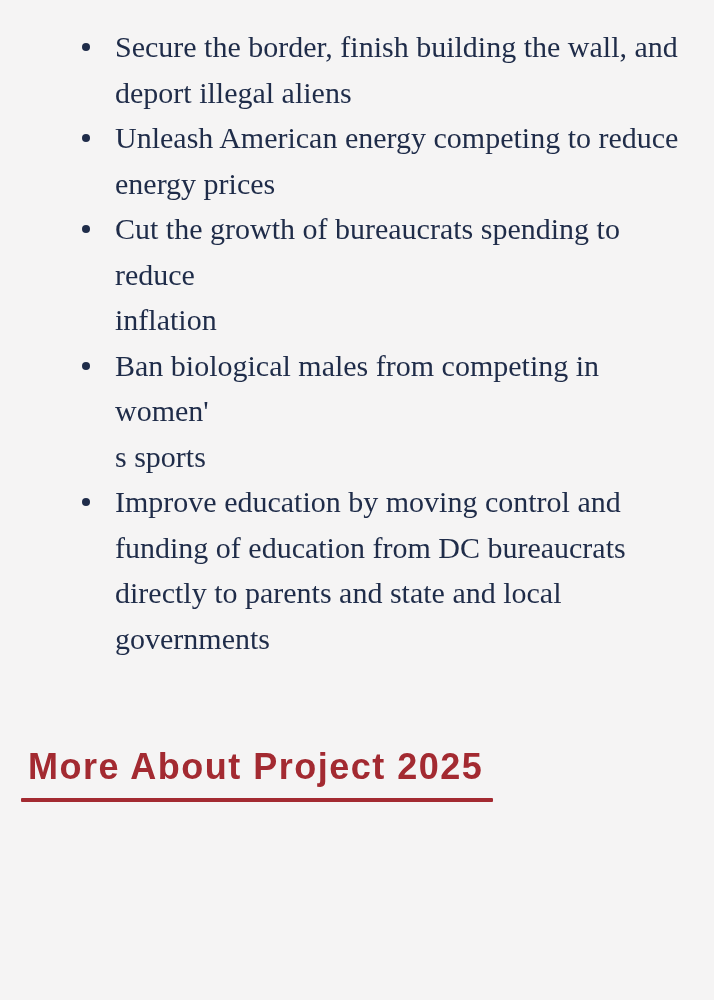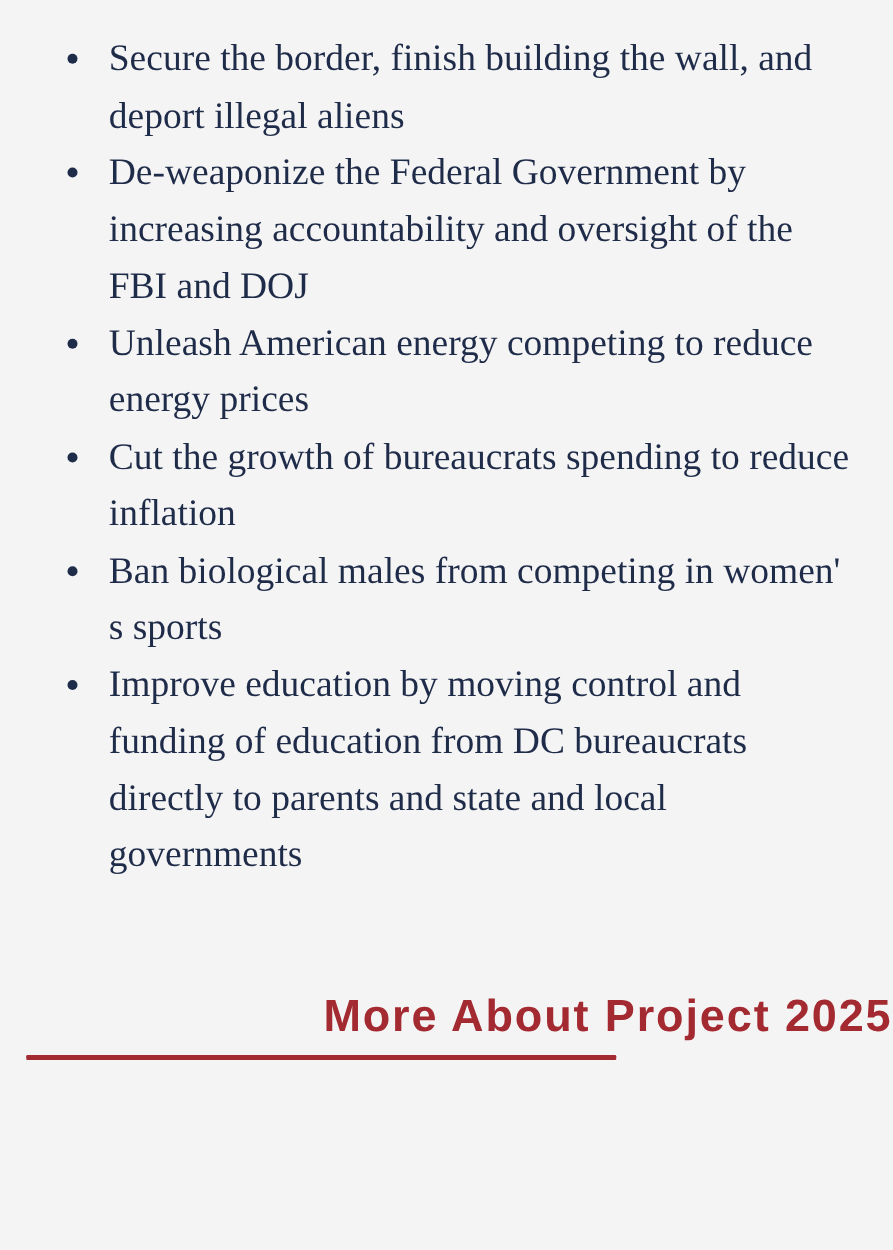--- a/index.html
+++ b/index.html
@@ -24,20 +24,21 @@
     padding: 24px 20px 0 87px;
     box-sizing: border-box;
     width: 714px;
   }
   ul.priorities li {
     position: relative;
     font-size: 30px;
     line-height: 45.5px;
     color: #1F2C49;
     letter-spacing: 0;
+    margin-left: 28px;
   }
   ul.priorities li .bullet {
     position: absolute;
     left: -33px;
     top: 19px;
     width: 8px;
     height: 8px;
     border-radius: 50%;
     background: #1F2C49;
   }
@@ -47,46 +48,39 @@
     max-width: 603px;
   }
   h2.section-heading {
     margin: 85px 0 0 28px;
     font-family: "Liberation Sans", sans-serif;
     font-weight: 700;
     font-size: 36px;
     line-height: 41px;
     letter-spacing: 1.5px;
     color: #A32A31;
-    text-align: right;
   }
   .heading-underline {
     margin: 11px 0 0 21px;
     width: 472px;
     height: 4px;
     background: #A32A31;
     border-radius: 1px;
   }
 </style>
 </head>
 <body>
 
 <div class="page">
 
   <ul class="priorities">
     <li>
       <span class="bullet"></span>
       <span class="li-text">Secure the border, finish building the wall, and
 deport illegal aliens</span>
-    </li>
-    <li>
-      <span class="bullet"></span>
-      <span class="li-text">De-weaponize the Federal Government by
-increasing accountability and oversight of the
-FBI and DOJ</span>
     </li>
     <li>
       <span class="bullet"></span>
       <span class="li-text">Unleash American energy competing to reduce
 energy prices</span>
     </li>
     <li>
       <span class="bullet"></span>
       <span class="li-text">Cut the growth of bureaucrats spending to reduce
 inflation</span>

